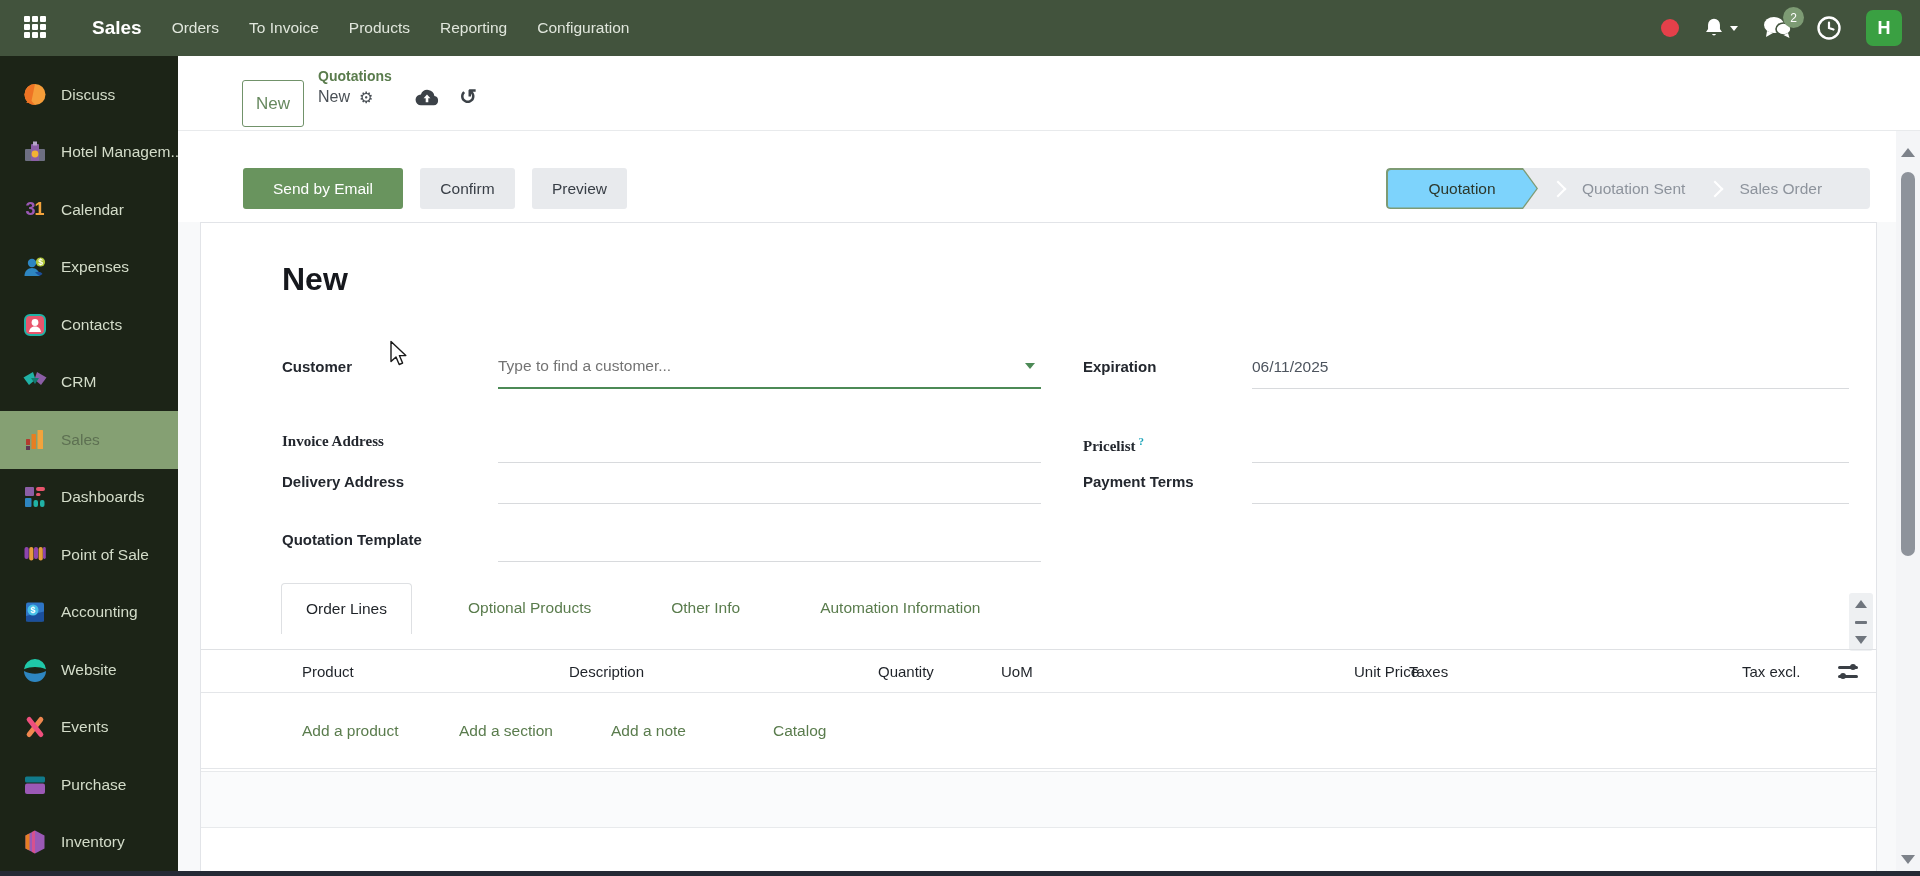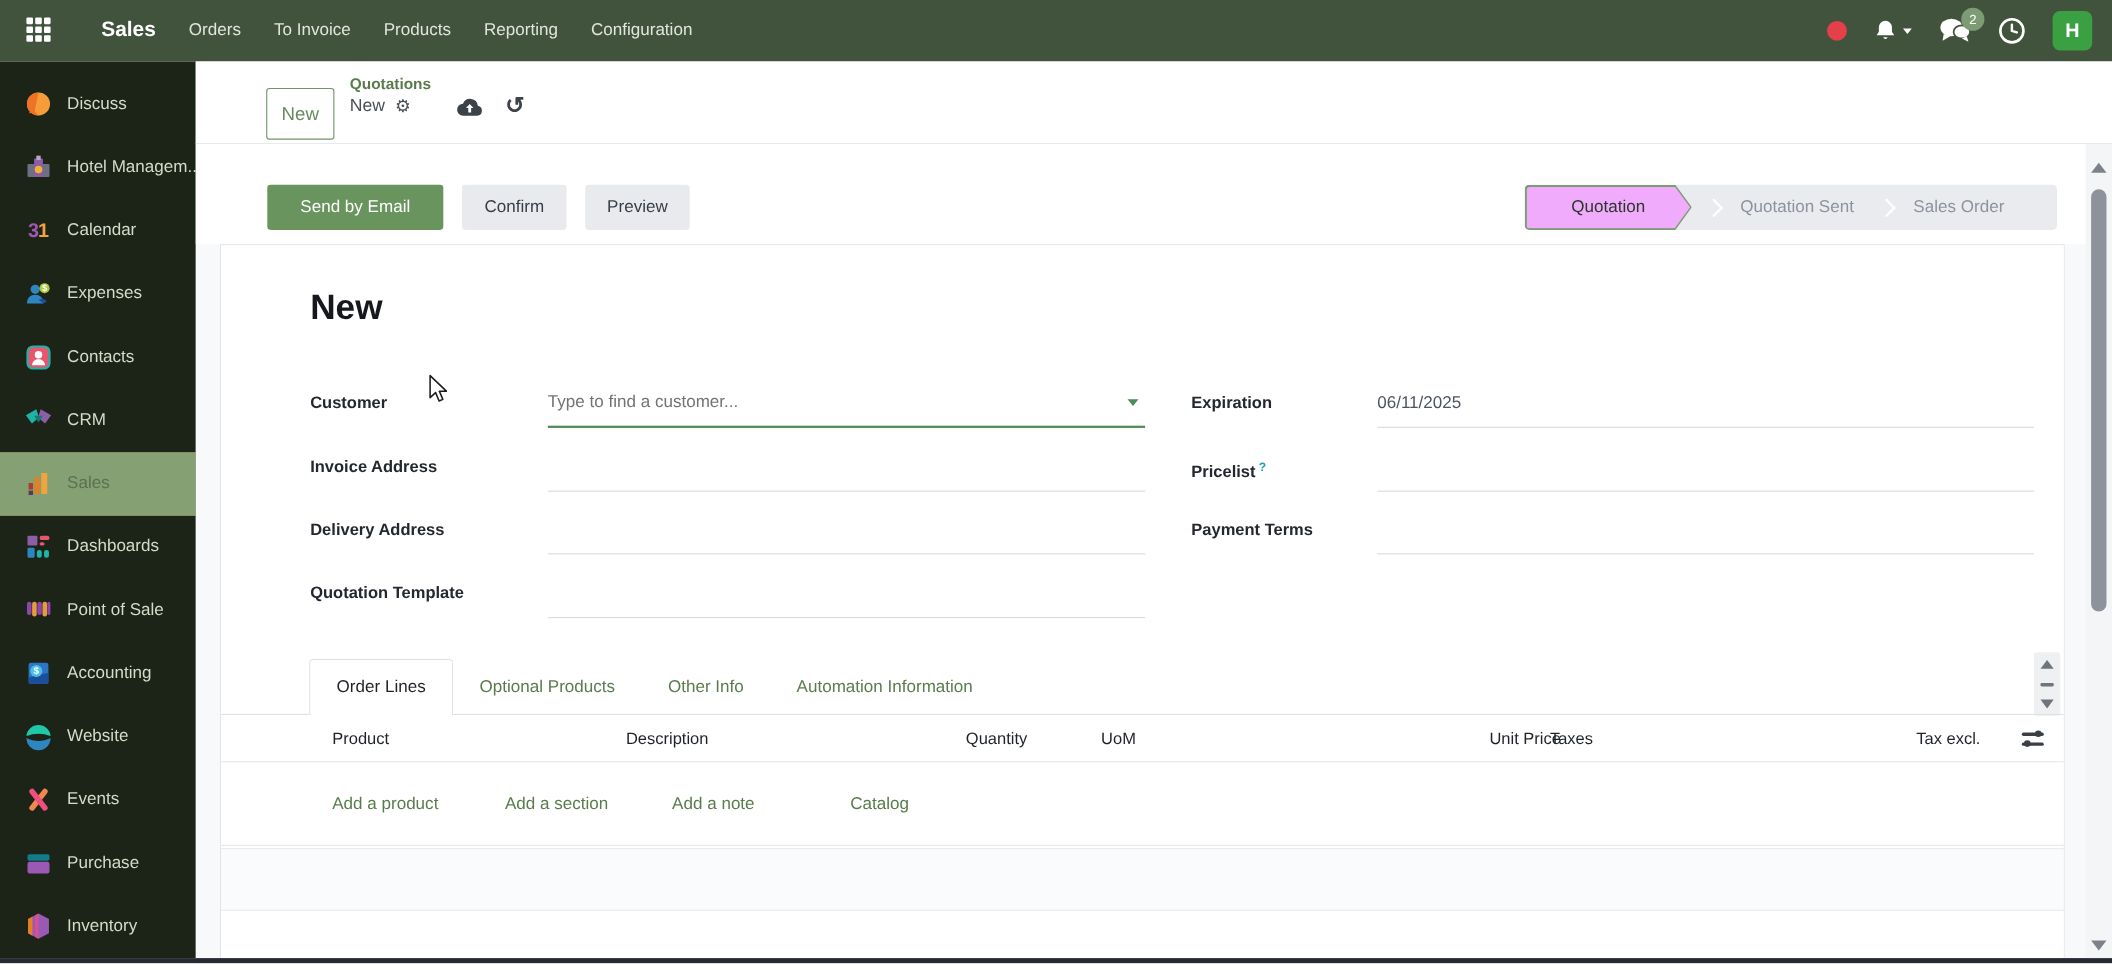--- a/index.html
+++ b/index.html
@@ -54,49 +54,49 @@
   .btn { height:41px; border:none; border-radius:3px; font-size:15.5px; font-family:inherit; cursor:pointer; }
   .btn-primary { background:#69945e; color:#fff; width:160px; }
   .btn-sec { background:#e8eaed; color:#383e46; width:95px; }
 
   
   .statusbar { position:absolute; right:50px; top:37px; width:484px; height:41px; background:#e9ebee;
                border-radius:4px; display:flex; align-items:center; overflow:hidden; }
   .step-active { position:relative; width:152px; height:41px; flex:none; cursor:pointer; }
   .step-active .arr-outer { position:absolute; inset:0; background:#7d9b74; border-radius:4px 0 0 4px;
        clip-path:polygon(0 0, calc(100% - 15px) 0, 100% 50%, calc(100% - 15px) 100%, 0 100%); }
-  .step-active .arr-inner { position:absolute; inset:1.5px; background:#f0abfc; border-radius:3px 0 0 3px;
+  .step-active .arr-inner { position:absolute; inset:1.5px; background:#7dd3fc; border-radius:3px 0 0 3px;
        clip-path:polygon(0 0, calc(100% - 14px) 0, 100% 50%, calc(100% - 14px) 100%, 0 100%);
        display:flex; align-items:center; justify-content:center; color:#2c372b; font-size:15.5px; }
   .sb-step { font-size:15.5px; color:#8d939c; padding:0 10px; cursor:pointer; }
   .sep { width:12px; height:12px; border-top:2px solid #fff; border-right:2px solid #fff;
          transform:rotate(45deg); margin:0 8px 0 14px; flex:none; }
 
   
   .card { position:absolute; left:22px; top:166px; width:1677px; height:649px; background:#fff; border:1px solid #e2e4e8; }
   .sheet { position:absolute; left:0; top:0; width:1675px; height:548px; background:#fff; }
   .band1 { position:absolute; left:0; top:548px; width:1675px; height:57px; background:#fafbfc;
            border-top:1px solid #e8eaec; border-bottom:1px solid #e8eaec; }
   .band2 { position:absolute; left:0; top:606px; width:1675px; height:42px; background:#fff; }
 
   .sheet-title { position:absolute; left:81px; top:38px; font-size:32px; font-weight:600; color:#16181d; }
   .flabel { position:absolute; width:216px; font-size:15px; font-weight:600; color:#23272e; line-height:44px; }
   .fval { position:absolute; height:44px; border-bottom:1px solid #d8dadd; display:flex; align-items:center; cursor:text; }
   .fval-l { left:297px; width:543px; }
   .fval-r { left:1051px; width:597px; }
-  .r0 { top:122px; } .r1 { top:180px; } .r2 { top:237px; } .r3 { top:295px; }
+  .r0 { top:122px; } .r1 { top:196px;font-family:Liberation Serif, serif; } .r2 { top:237px; } .r3 { top:295px; }
   .customer { border-bottom:2px solid #4c8a56; justify-content:space-between; }
   .placeholder { color:#737373; font-size:15.5px; }
   .dd-caret { width:0; height:0; border-left:5px solid transparent; border-right:5px solid transparent;
               border-top:6px solid #4c8a56; margin-right:6px; cursor:pointer; }
   .fieldval { color:#4d545e; font-size:15.5px; }
   .help-sup { color:#17a2b8; font-size:11px; vertical-align:super; margin-left:3px; cursor:pointer; }
 
   
-  .tabs { position:absolute; left:80px; top:376px; height:51px; display:flex; align-items:flex-end; z-index:2; }
+  .tabs { position:absolute; left:80px; top:360px; height:51px; display:flex; align-items:flex-start; z-index:2;gap:32px; }
   .tab { font-size:15.5px; color:#5a7c4d; padding:0 24px; cursor:pointer; height:50px; display:flex; align-items:center; }
   .tab.active { color:#1f2328; background:#fff; border:1px solid #dee0e3; border-bottom:none; border-radius:4px 4px 0 0; height:51px; }
   .tabline { position:absolute; left:0; top:426px; width:1675px; height:1px; background:#dfe1e4; z-index:1; }
 
   
   .thead { position:absolute; left:0; top:428px; width:1675px; height:42px; border-bottom:1px solid #e4e6e9; }
   .th { position:absolute; top:0; line-height:42px; font-size:15px; font-weight:400; color:#1f2329; }
   .addrow { position:absolute; left:0; top:470px; width:1675px; height:76px; border-bottom:1px solid #e4e6e9; }
   .addlink { position:absolute; top:0; line-height:76px; font-size:15.5px; color:#5a7c4d; cursor:pointer; }
 

